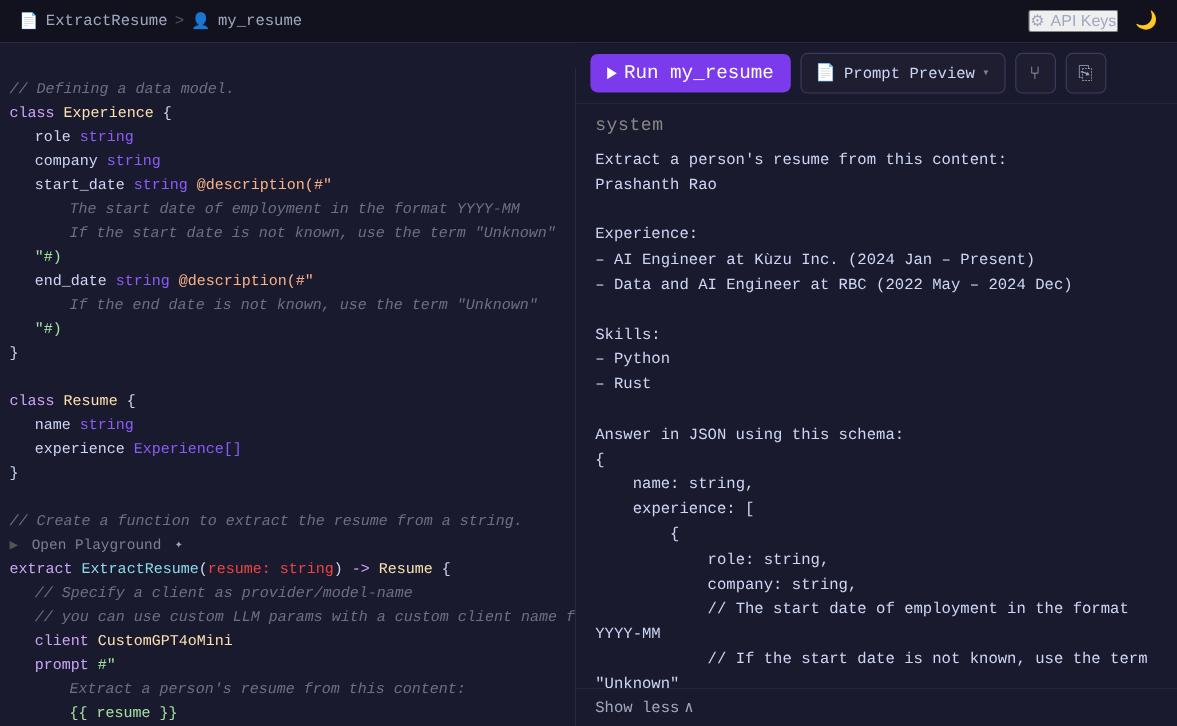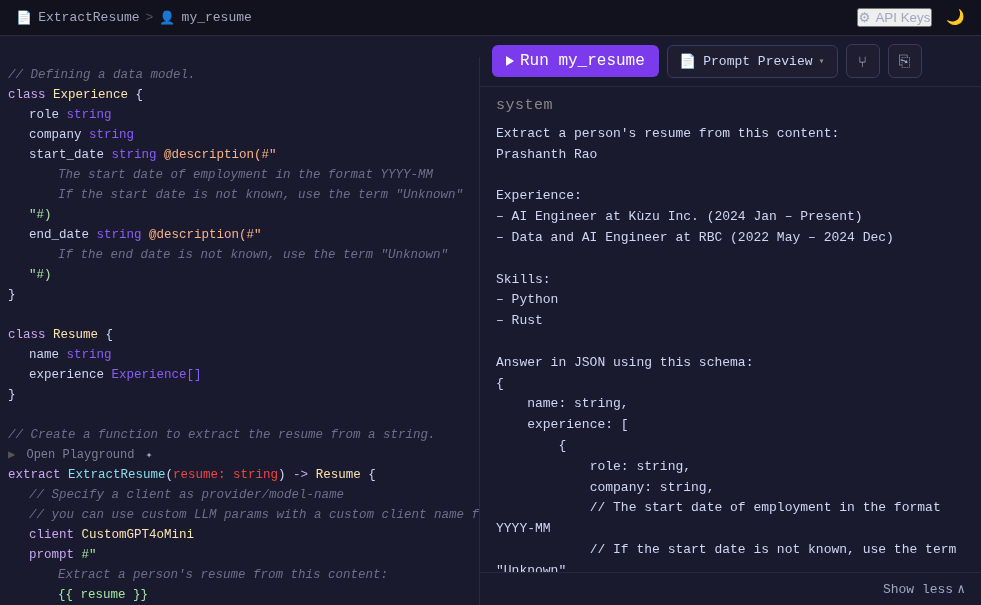--- a/index.html
+++ b/index.html
@@ -194,21 +194,21 @@
       line-height: 1.6;
       color: #cdd6f4;
       white-space: pre-wrap;
       font-family: 'Consolas', 'Monaco', 'Courier New', monospace;
     }
 
     
     .bottom-bar {
       display: flex;
       align-items: center;
-      justify-content: flex-end;
+      justify-content: flex-start;
       padding: 8px 16px;
       border-top: 1px solid #2a2a3e;
       background: #1a1a2e;
       flex-shrink: 0;
     }
     .show-less-btn {
       display: flex;
       align-items: center;
       gap: 4px;
       background: none;

